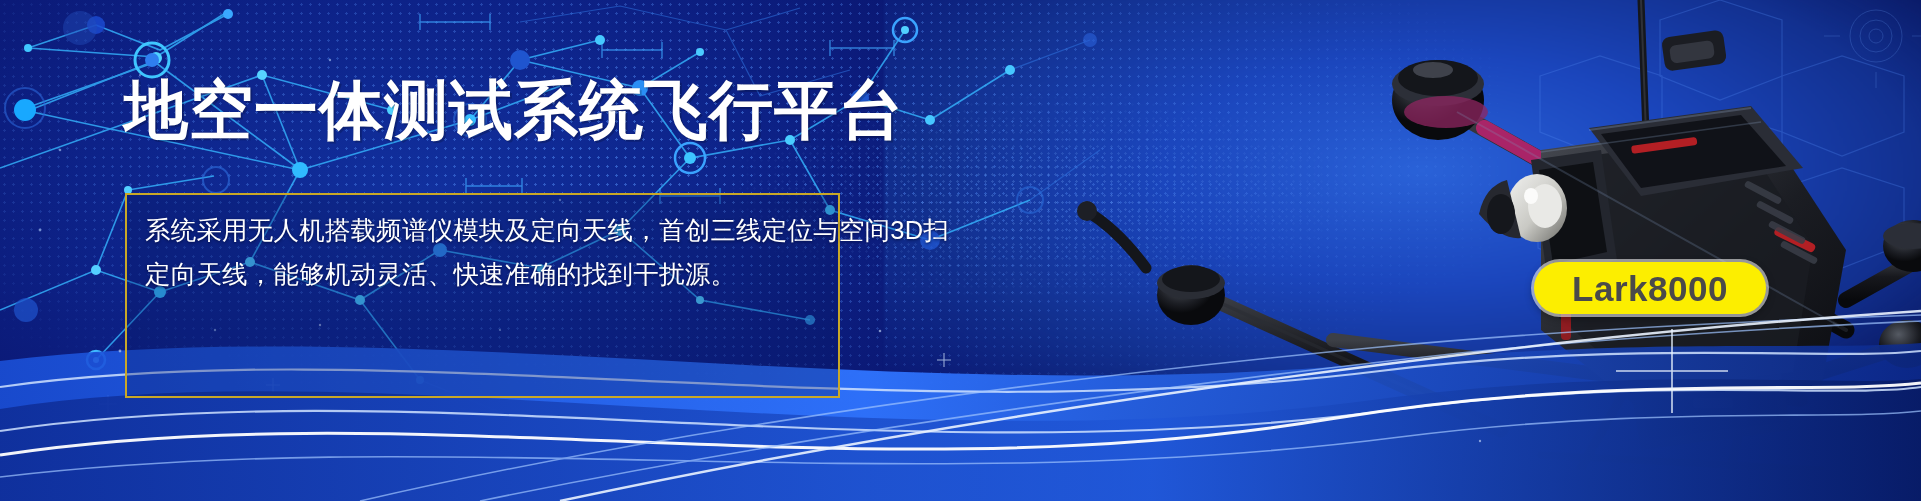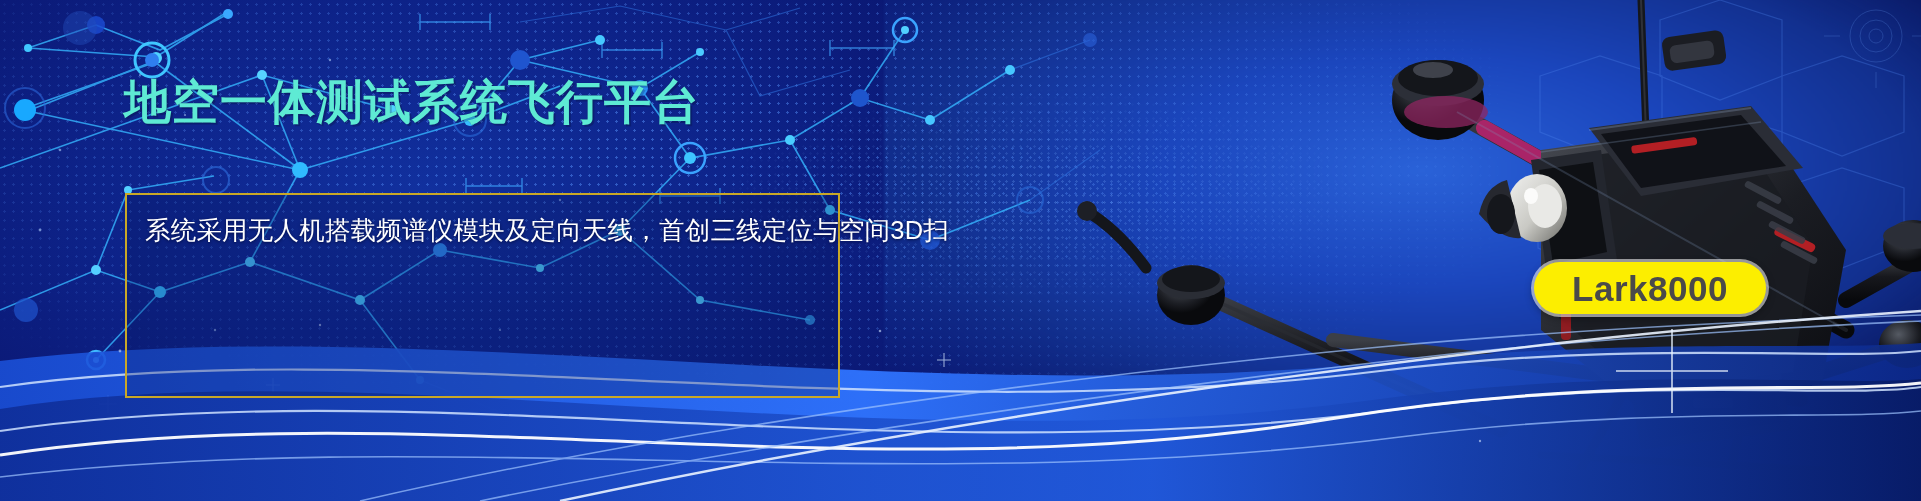--- a/index.html
+++ b/index.html
@@ -46,25 +46,25 @@
     opacity:.7;
   }
 
   
   .layer{position:absolute;inset:0;width:100%;height:100%;}
 
   
   .title{
     position:absolute;
     left:124px;top:78px;
-    font-size:47px;
+    font-size:64px;
     line-height:1.02;
     letter-spacing:1px;
     font-weight:700;
-    color:#5eead4;
+    color:#ffffff;
     white-space:nowrap;
     text-shadow:0 0 1px rgba(0,0,0,.35), 2px 2px 0 rgba(0,0,0,.18);
     z-index:8;
   }
 
   
   .desc-box{
     position:absolute;
     left:125px;top:193px;
     width:715px;height:205px;
@@ -421,19 +421,20 @@
         <circle cx="880" cy="40" r="1.3"></circle>
           <circle cx="1480" cy="150" r="1.2"></circle>
       </g>
     </svg>
   </div>
 
   <div class="title">地空一体测试系统飞行平台</div>
 
   <div class="desc-box">
     <div class="desc-line">系统采用无人机搭载频谱仪模块及定向天线，首创三线定位与空间3D扫</div>
+    <div class="desc-line">定向天线，能够机动灵活、快速准确的找到干扰源。</div>
   </div>
 
   <div class="badge">
     <span>Lark8000</span>
   </div>
 
 </div>
 
 </body></html>

